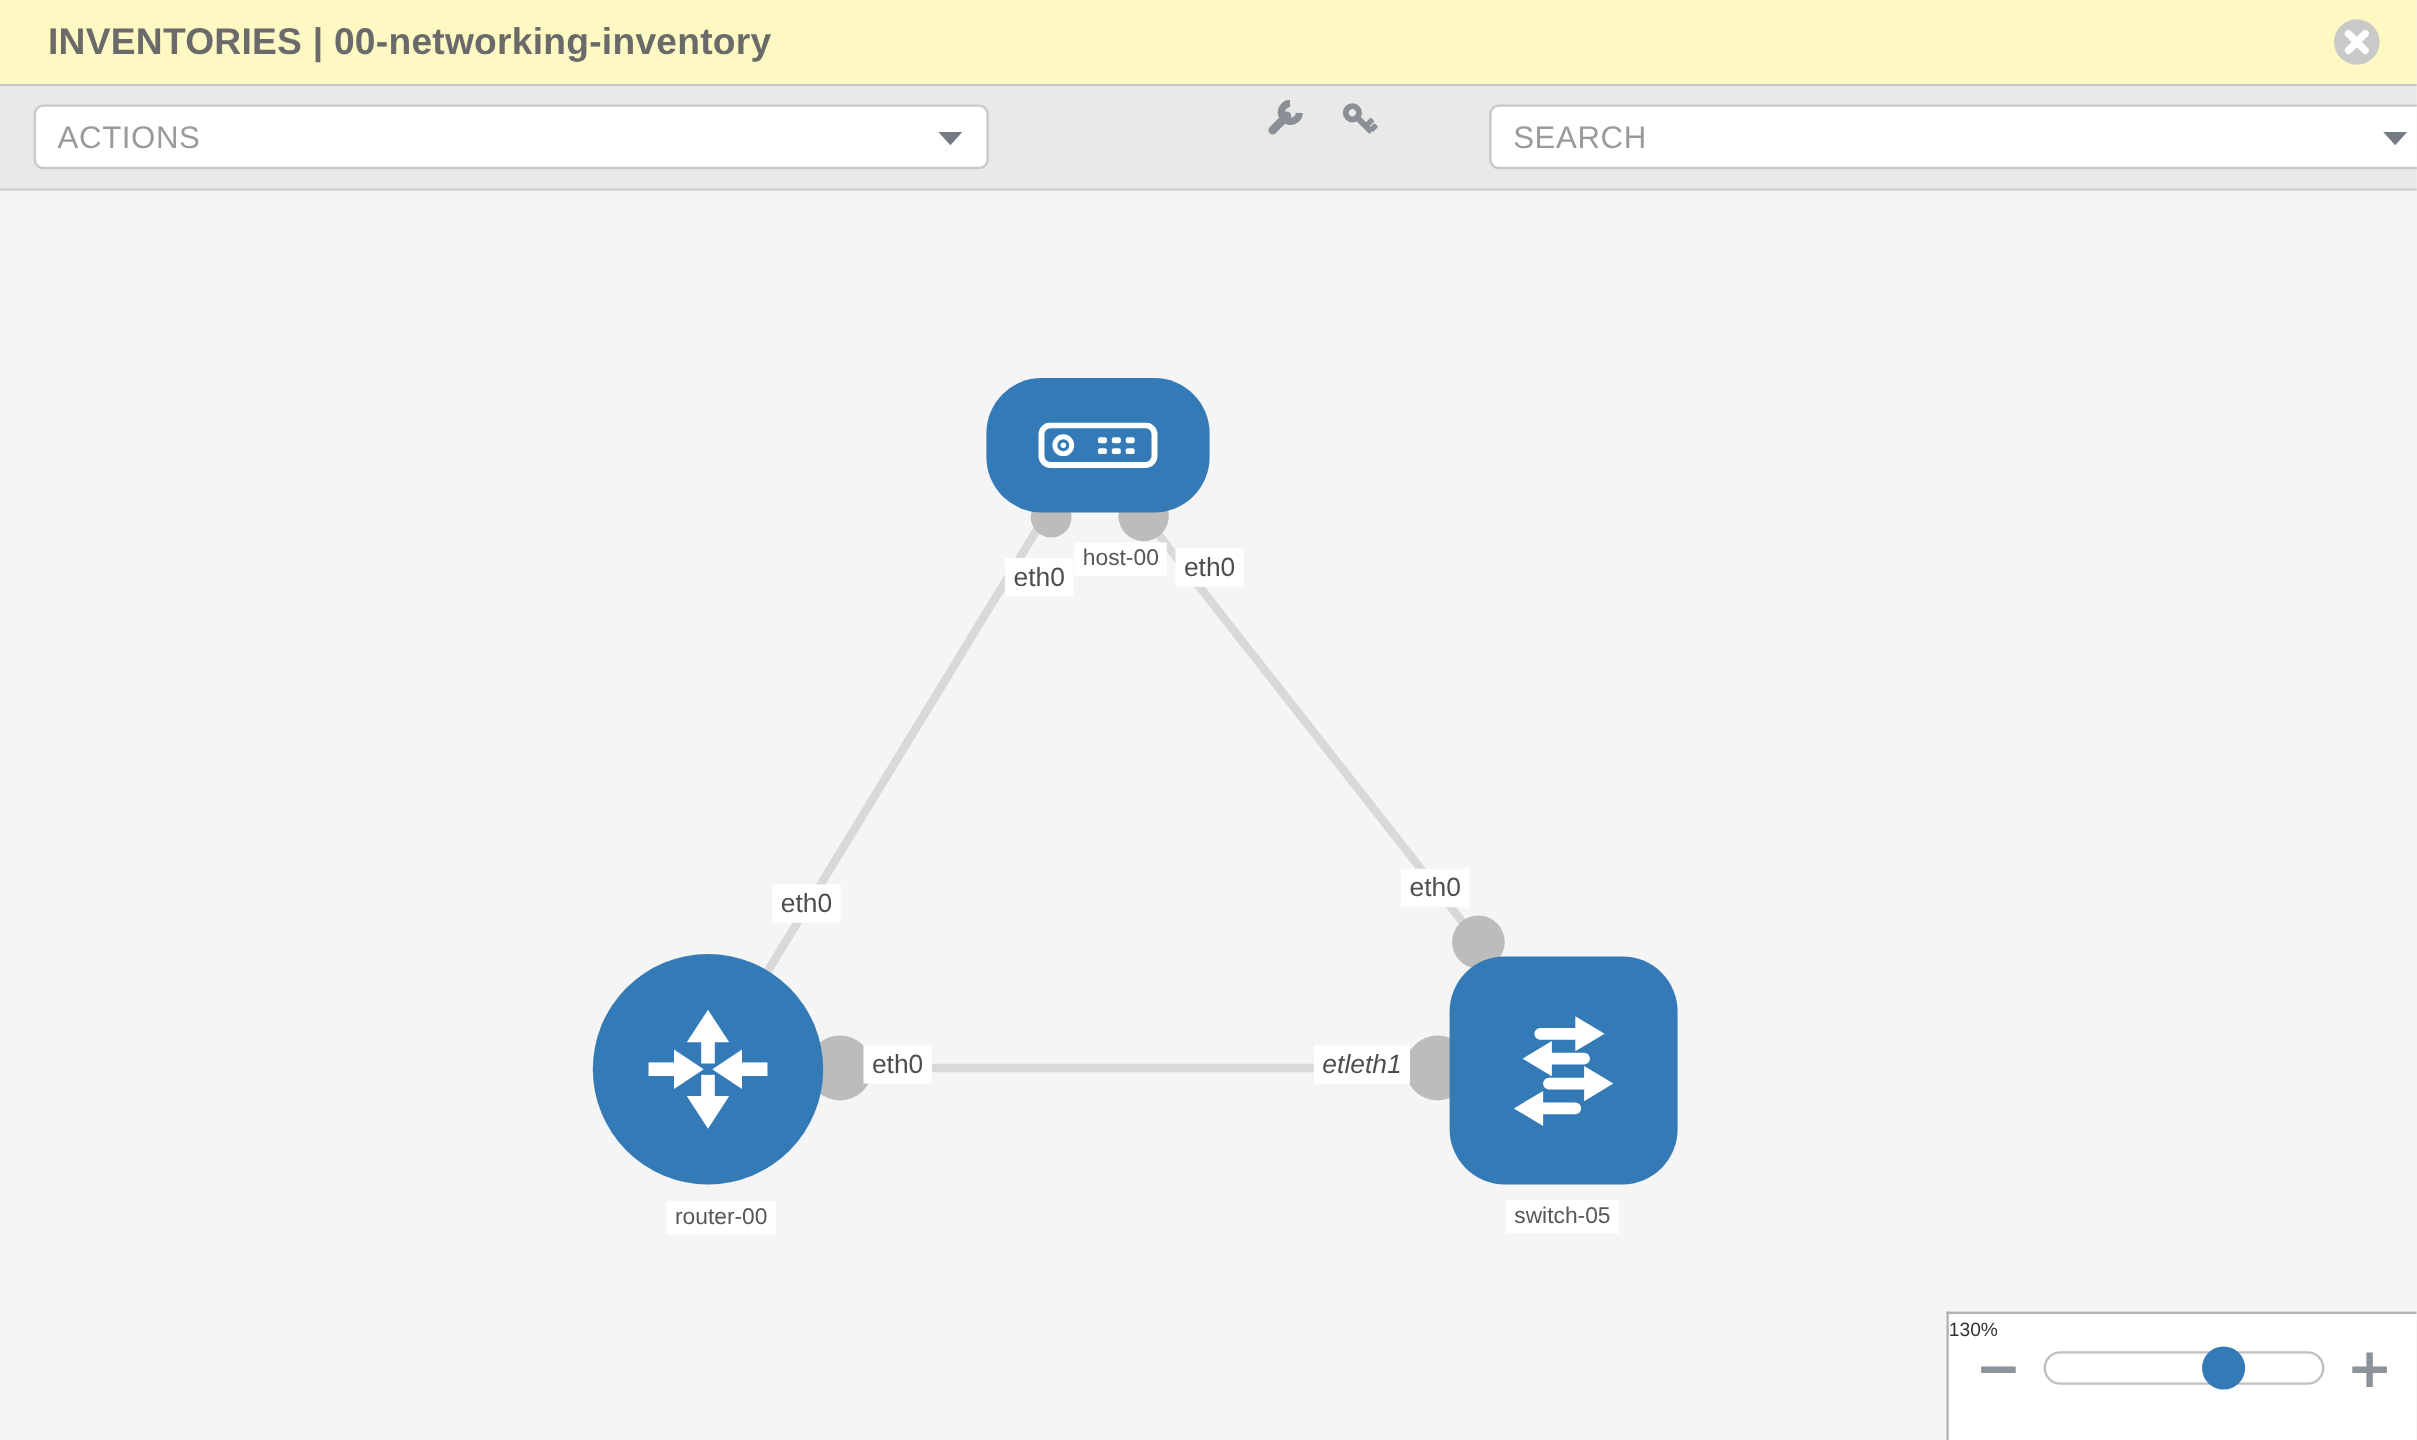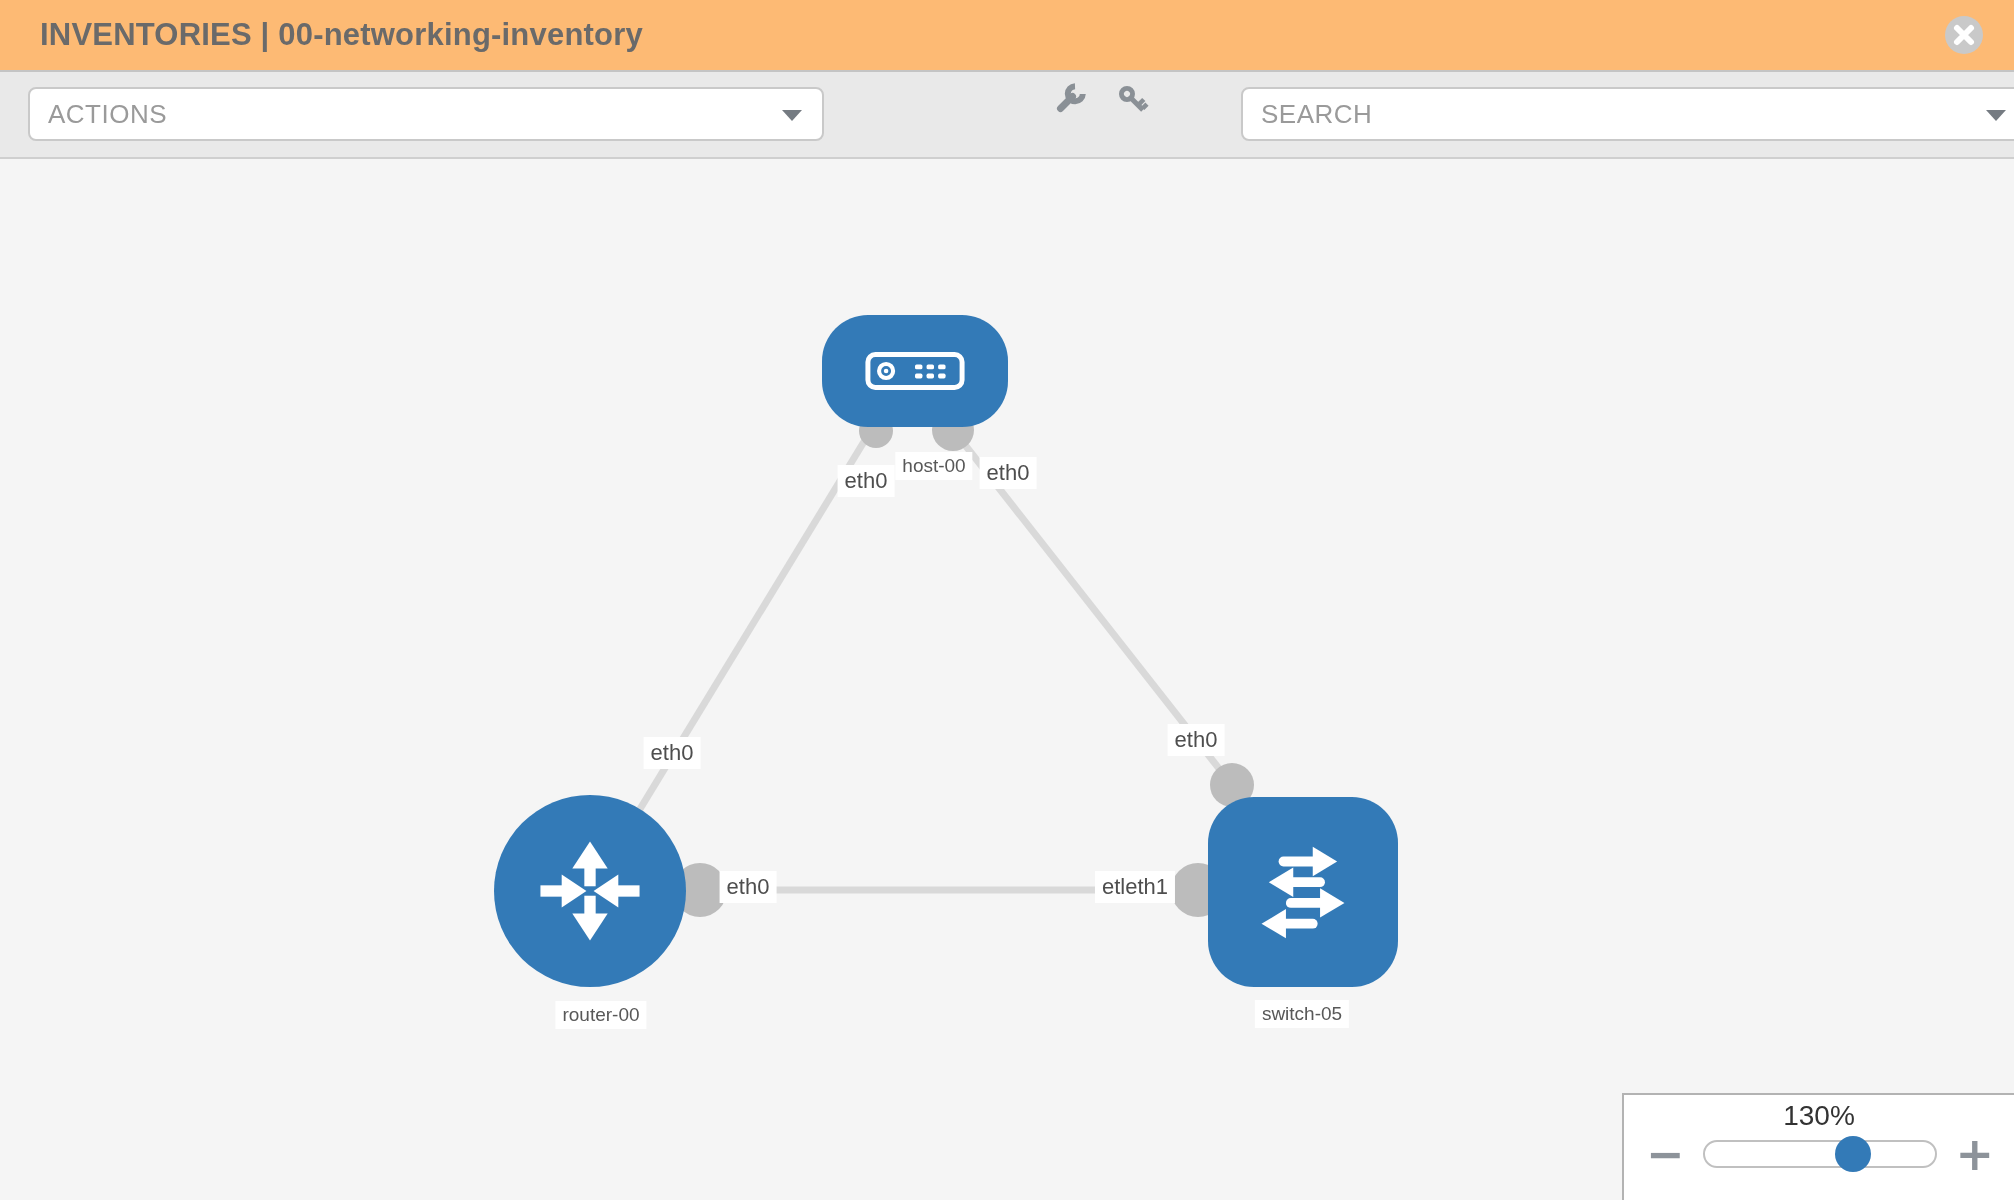--- a/index.html
+++ b/index.html
@@ -3,21 +3,21 @@
 <meta charset="utf-8">
 <style>
   html,body{margin:0;padding:0;}
   body{
     width:2014px;height:1200px;overflow:hidden;position:relative;
     font-family:"Liberation Sans", sans-serif;background:#f5f5f5;
     -webkit-font-smoothing:antialiased;
   }
   
   .header{
-    position:absolute;left:0;top:0;width:2014px;height:72px;background:#fdba74;
+    position:absolute;left:0;top:0;width:2014px;height:72px;background:#fef9c3;
     border-bottom:2px solid #c4c4c4;box-sizing:border-box;
   }
   .header-title{
     position:absolute;left:40px;top:0;height:70px;line-height:70px;
     font-size:31px;font-weight:bold;color:#6a6a6a;letter-spacing:0.2px;
   }
   .close-btn{position:absolute;right:30px;top:15px;width:40px;height:40px;cursor:pointer;}
   
   .toolbar{
     position:absolute;left:0;top:72px;width:2014px;height:87px;background:#e9e9e9;
@@ -50,21 +50,21 @@
     position:absolute;transform:translate(-50%,-50%);background:#ffffff;
     padding:3px 7px;white-space:nowrap;color:#4e4e4e;
   }
   .chip-node{font-size:19px;color:#585858;z-index:5;}
   .chip-iface{font-size:22px;z-index:4;}
   
   .zoom-panel{
     position:absolute;right:0;bottom:0;width:392px;height:107px;background:#ffffff;
     border-left:2px solid #b3b3b3;border-top:2px solid #b3b3b3;box-sizing:border-box;
   }
-  .zoom-level{margin-top:5px;text-align:center;font-size:28px;color:#333333;}
+  .zoom-level{margin-top:5px;text-align:left;font-size:16px;color:#333333;}
   .zoom-row{display:flex;align-items:center;padding:4px 20px 0 22px;}
   .zoom-minus,.zoom-plus{
     font-size:46px;font-weight:bold;color:#8d939a;line-height:36px;cursor:pointer;
     font-family:"DejaVu Sans", sans-serif;
   }
   .zoom-track{
     flex:1;position:relative;height:24px;margin:0 18px;background:#ffffff;
     border:2px solid #c0c0c0;border-radius:14px;cursor:pointer;
   }
   .zoom-knob{
@@ -175,21 +175,21 @@
           <polygon points="16,76 36,64 36,88"></polygon>
       </g>
     </svg>
   </div>
 
   <div class="chip chip-iface" style="left:866px;top:322px;">eth0</div>
   <div class="chip chip-iface" style="left:672px;top:594px;">eth0</div>
   <div class="chip chip-iface" style="left:1008px;top:314px;">eth0</div>
   <div class="chip chip-iface" style="left:1196px;top:581px;">eth0</div>
   <div class="chip chip-iface" style="left:748px;top:728px;">eth0</div>
-  <div class="chip chip-iface" style="left:1135px;top:728px;">etleth1</div>
+  <div class="chip chip-iface" style="left:1135px;top:728px;font-style:italic;">etleth1</div>
 
   <div class="chip chip-node" style="left:934px;top:307px;">host-00</div>
   <div class="chip chip-node" style="left:591px;top:856px;margin-left:10px;">router-00</div>
   <div class="chip chip-node" style="left:1302px;top:855px;">switch-05</div>
 
   <div class="zoom-panel">
     <div class="zoom-level">130%</div>
     <div class="zoom-row">
       <span class="zoom-minus">−</span>
       <div class="zoom-track">

